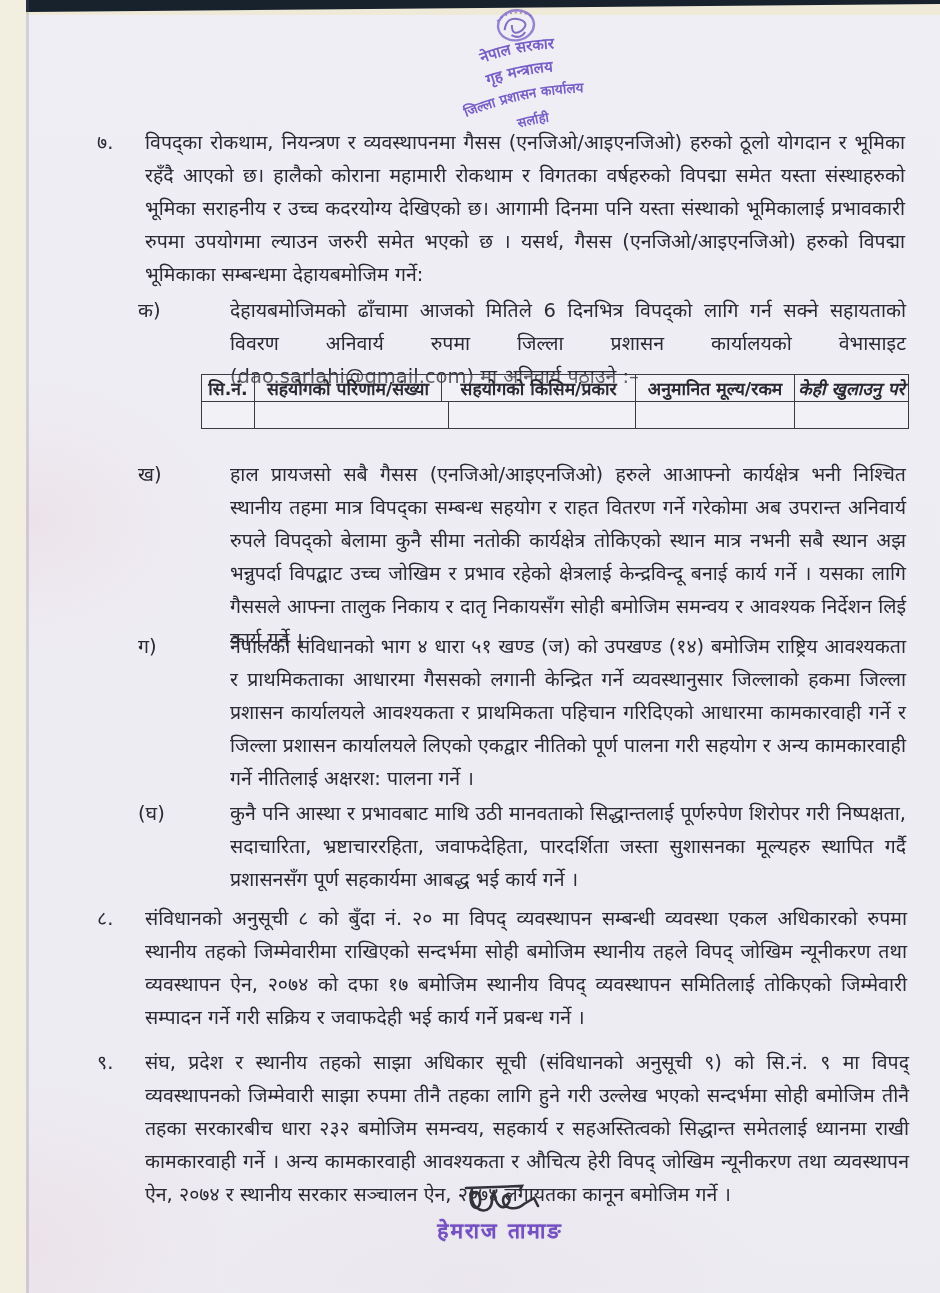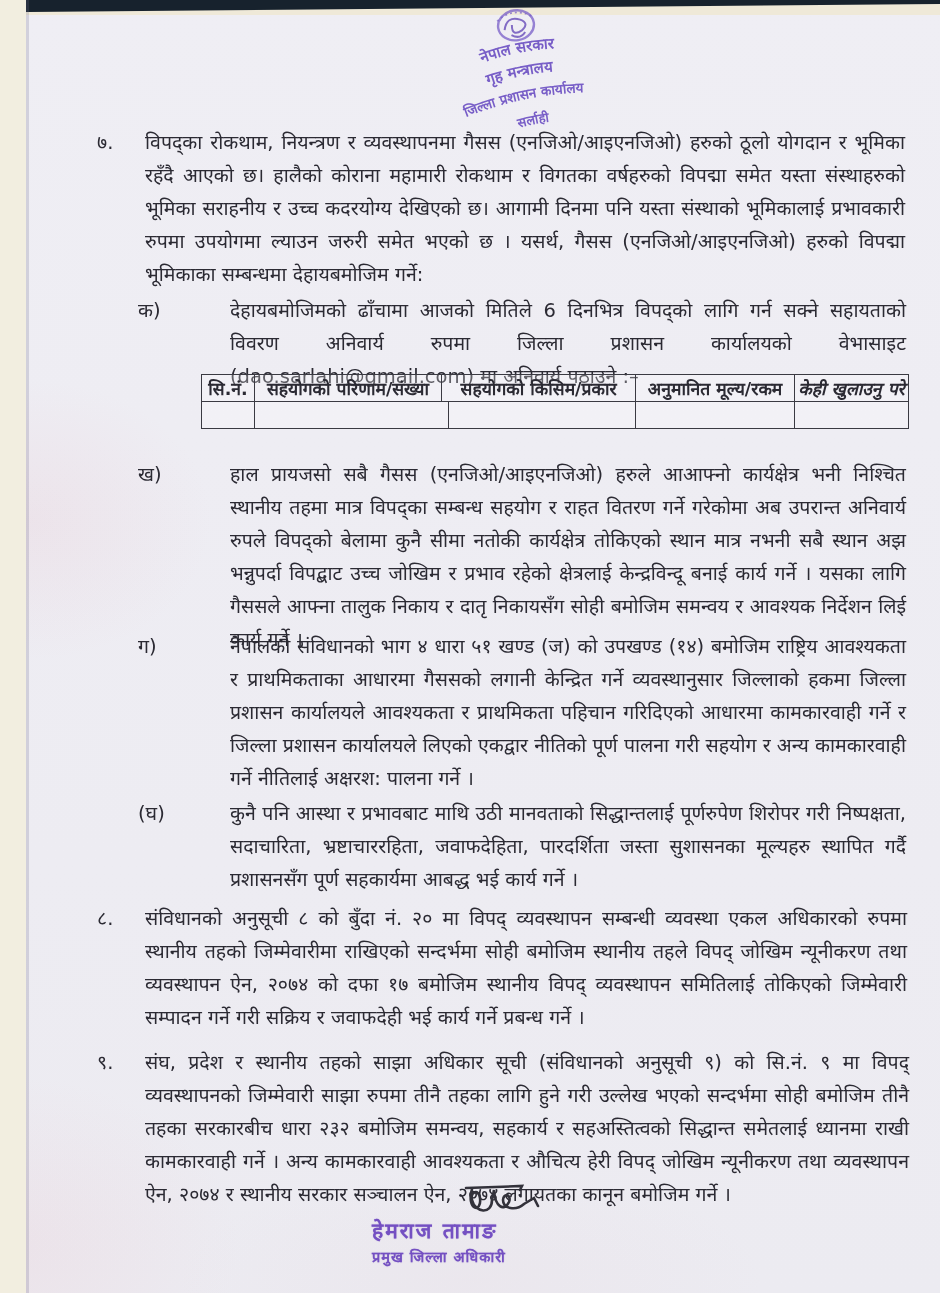--- a/index.html
+++ b/index.html
@@ -19,21 +19,21 @@
   .scan-top-dark{
     position:absolute;top:-2px;left:-6px;width:103%;height:15px;background:#17222d;
     clip-path:polygon(0 0,100% 0,100% 38%,0 95%);
   }
   .para{position:absolute;display:flex;line-height:33px;font-size:19.5px;}
   .marker{flex:none;}
   .ptext{text-align:justify;margin-left:16px;}
   .p-main .marker{width:32px;}
   .p-sub .marker{width:76px;}
   .stamp{position:absolute;left:406px;top:4px;width:232px;height:134px;opacity:0.92;}
-  .sig-wrap{position:absolute;left:372px;top:1180px;width:256px;}
+  .sig-wrap{position:absolute;left:372px;top:1180px;width:256px;text-align:center;}
   .sig-svg{display:block;margin:0 auto;}
   .sig-name{
     font-size:21px;font-weight:bold;color:#7450c2;letter-spacing:2px;
     text-shadow:0 0 1px rgba(116,80,194,0.55); margin-top:-6px;
   }
   .sig-title{
     font-size:14.5px;font-weight:bold;color:#7450c2;letter-spacing:1px;
     text-shadow:0 0 1px rgba(116,80,194,0.5); margin-top:2px;
   }
   .dtable{position:absolute;left:201px;top:374px;width:706px;border:1.6px solid #3a3a42;border-collapse:collapse;background:rgba(255,255,255,0.25);}
@@ -133,16 +133,15 @@
   </div>
 
   <div class="sig-wrap">
     <svg class="sig-svg" width="96" height="42" viewBox="0 0 96 42">
       <g fill="none" stroke="#33323b" stroke-width="2.6" stroke-linecap="round">
         <path d="M14,8 L70,6 L68,10"></path>
         <path d="M20,9 C14,30 30,34 28,18 C 27,9 18,11 20,20 C 23,33 40,35 40,20 L 42,10 C 43,27 52,32 57,22 C 60,14 51,13 51,20 C 51,29 64,31 72,24 L 82,18 L 86,26"></path>
       </g>
     </svg>
     <div class="sig-name">हेमराज तामाङ</div>
-    <div class="sig-title">प्रमुख जिल्ला अधिकारी</div>
   </div>
 
 </div>
 
 </body></html>

